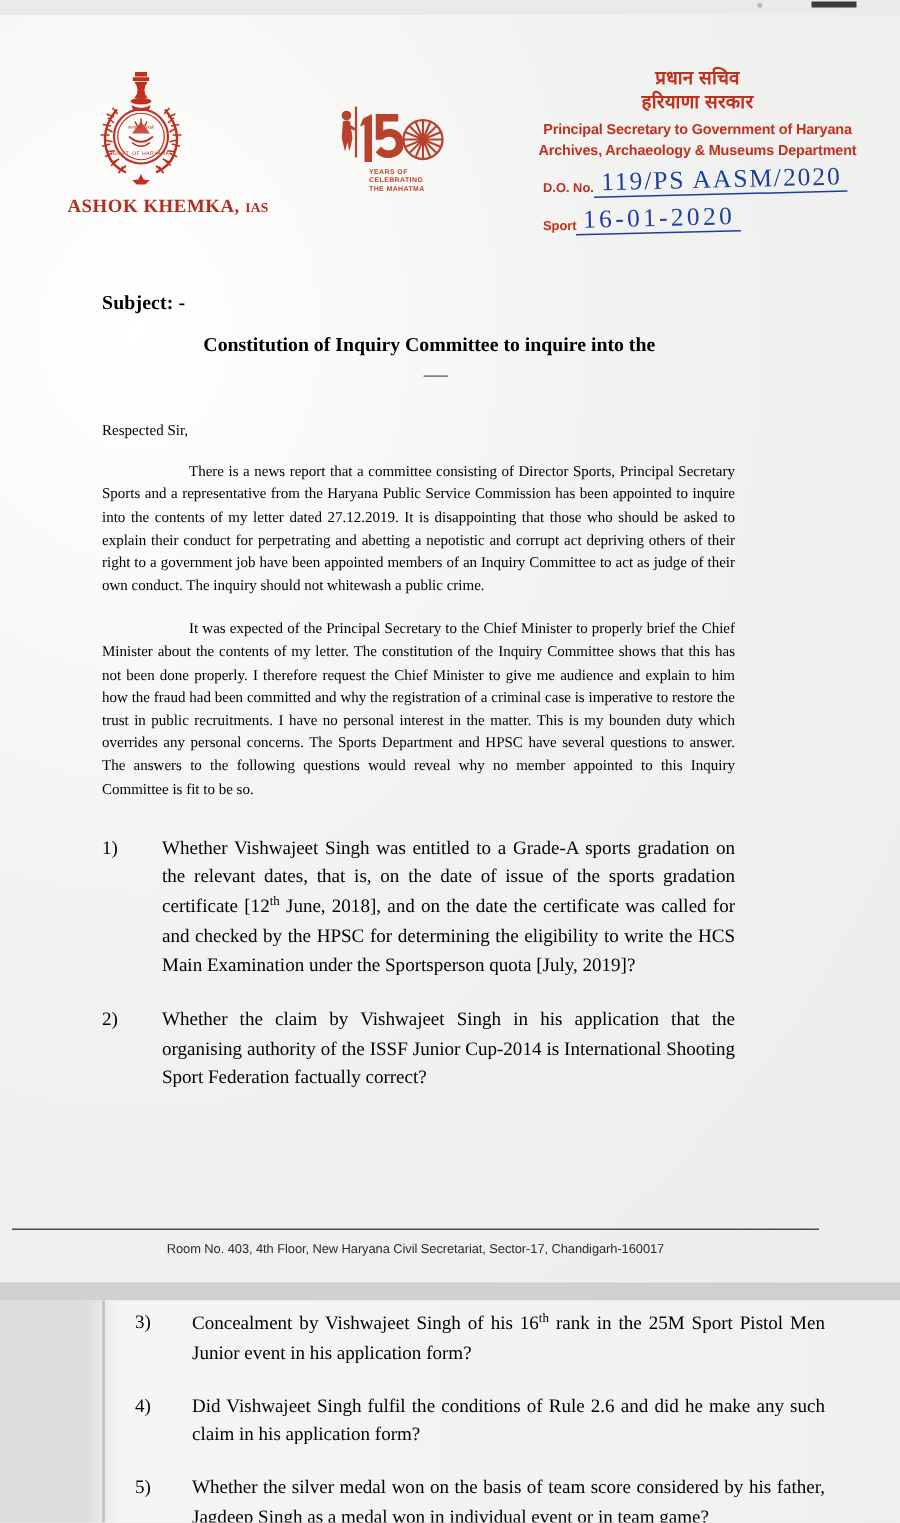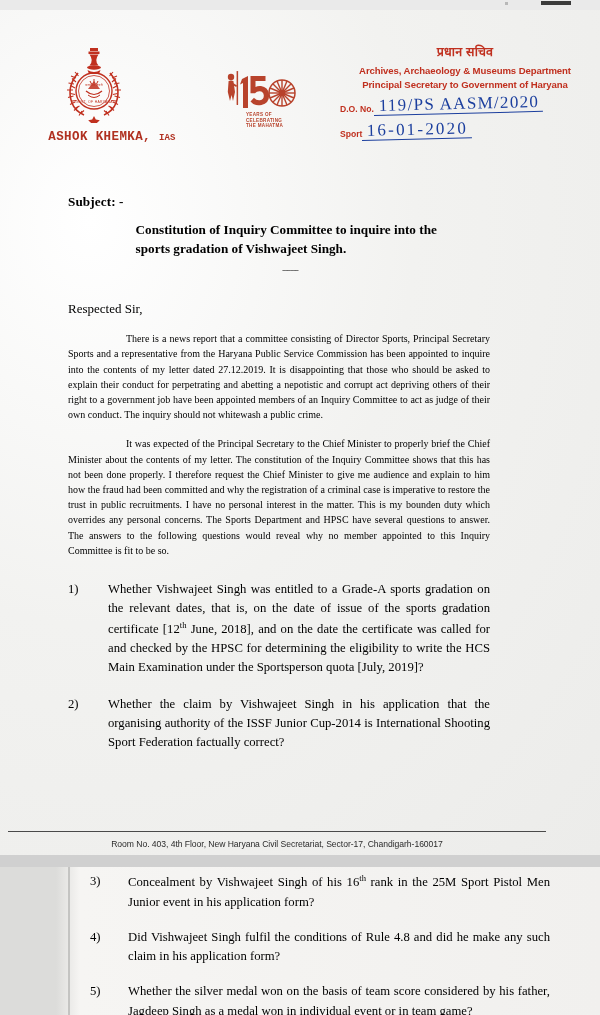--- a/index.html
+++ b/index.html
@@ -59,21 +59,21 @@
     position: absolute;
     left: 60px; top: 35px;
     width: 68px; height: 78px;
   }
   #name-line {
     position: absolute;
     left: 22px; top: 120px;
     width: 180px;
     text-align: center;
     color: #b03020;
-    font-family: Liberation Mono, monospace;
+    font-family: Liberation Serif, serif;
     font-weight: bold;
     font-size: 12.5px;
     letter-spacing: 0.4px;
     white-space: nowrap;
   }
   #name-line .suffix {
     font-size: 9px;
     letter-spacing: 0.2px;
   }
 
@@ -107,20 +107,21 @@
     font-size: 9.6px;
     line-height: 1.42;
     letter-spacing: -0.1px;
   }
   #eng-block { margin-top: 4px; }
 
   
   #do-row, #date-row {
     display: flex;
     align-items: flex-end;
+    margin-left: 22px;
     margin-top: 6px;
   }
   .field-label {
     font-family: "Liberation Sans", sans-serif;
     font-weight: bold;
     font-size: 8.6px;
     color: #c0301f;
     padding-bottom: 2px;
     white-space: nowrap;
   }
@@ -168,21 +169,21 @@
   #sep-dashes {
     text-align: center;
     font-size: 11px;
     color: #555;
     letter-spacing: -1px;
     margin: 5px 0 0 40px;
   }
 
   #salutation {
     margin: 26px 0 0 68px;
-    font-size: 13px;
+    font-size: 10px;
   }
 
   .para {
     margin: 14px 50px 0 68px;
     font-size: 10px;
     line-height: 1.52;
     text-align: justify;
     text-indent: 58px;
   }
 
@@ -200,21 +201,21 @@
   }
   .qtext {
     flex: 1;
     text-align: justify;
   }
   .qtext sup { font-size: 0.68em; }
 
   
   #footer {
     position: absolute;
-    bottom: 4px; left: 0;
+    bottom: 16px; left: 0;
     width: 554px;
   }
   #footer-rule {
     height: 0;
     border-top: 1.4px solid #4a4a4a;
     margin: 0 8px 6px 8px;
   }
   .footer-line {
     text-align: center;
     font-family: "Liberation Sans", sans-serif;
@@ -331,42 +332,42 @@
           </g>
         </g>
         <text x="24" y="48" font-family="Liberation Sans, sans-serif" font-size="4.6" font-weight="bold" fill="#b8432c" letter-spacing="0.3">YEARS OF</text>
         <text x="24" y="53.5" font-family="Liberation Sans, sans-serif" font-size="4.6" font-weight="bold" fill="#b8432c" letter-spacing="0.3">CELEBRATING</text>
         <text x="24" y="59" font-family="Liberation Sans, sans-serif" font-size="4.6" font-weight="bold" fill="#b8432c" letter-spacing="0.3">THE MAHATMA</text>
       </svg>
     </div>
 
     <div id="rightblock">
       <div class="hindi" id="hindi1">प्रधान सचिव</div>
+      <div class="hindi" id="hindi2">हरियाणा सरकार</div>
       <div id="eng-block">
+        <div class="eng">Principal Secretary to Government of Haryana</div>
         <div class="eng">Archives, Archaeology &amp; Museums Department</div>
-        <div class="eng">Principal Secretary to Government of Haryana</div>
       </div>
       <div id="do-row">
         <span class="field-label">D.O. No.</span>
         <span class="handwritten">119/PS AASM/2020</span>
       </div>
       <div id="date-row">
         <span class="field-label">Sport</span>
         <span class="handwritten">16-01-2020</span>
       </div>
     </div>
   </div>
 
   <div id="body-area">
 
     <div class="subject-row">
       <div class="subject-label">Subject: -</div>
       <div class="subject-text">
         <span>Constitution of Inquiry Committee to inquire into the</span>
-        <span class="l2">sports gradation of Vishwajeet Singh.</span>
       </div>
     </div>
 
     <div id="sep-dashes">------</div>
 
     <div id="salutation">Respected Sir,</div>
 
     <p class="para">There is a news report that a committee consisting of Director Sports, Principal Secretary Sports and a representative from the Haryana Public Service Commission has been appointed  to inquire into the contents of my letter dated 27.12.2019.  It is disappointing that those who should be asked to explain their conduct for perpetrating and abetting a nepotistic and corrupt act depriving others of their right to a government job have been appointed members of an Inquiry Committee to act as judge of their own conduct. The inquiry should not whitewash a public crime.</p>
     <p class="para">It was expected of the Principal Secretary to the Chief Minister to properly brief the Chief Minister about the contents of my letter. The constitution of the Inquiry Committee shows that this has not been done properly. I therefore request the Chief Minister to give me audience and explain to him how the fraud had been committed and why the registration of a criminal case is imperative to restore the trust in public recruitments. I have no personal interest in the matter. This is my bounden duty which overrides any personal concerns. The Sports Department and HPSC have several questions to answer. The answers to the following questions would reveal why no member appointed to this Inquiry Committee is fit to be so.</p>
 
@@ -392,20 +393,20 @@
 
 <div id="page2">
   <div id="page2-edge"></div>
   <div class="qlist">
     <div class="qitem">
       <div class="qnum">3)</div>
       <div class="qtext"><span>Concealment by Vishwajeet Singh of his 16</span><sup>th</sup><span> rank in the 25M Sport Pistol Men Junior event in his application form?</span></div>
     </div>
     <div class="qitem">
       <div class="qnum">4)</div>
-      <div class="qtext">Did Vishwajeet Singh fulfil the conditions of Rule 4.8 and did he make any such claim in his application form?</div>
+      <div class="qtext">Did Vishwajeet Singh fulfil the conditions of Rule 2.6 and did he make any such claim in his application form?</div>
     </div>
     <div class="qitem">
       <div class="qnum">5)</div>
       <div class="qtext">Whether the silver medal won on the basis of team score considered by his father, Jagdeep Singh as a medal won in individual event or in team game?</div>
     </div>
   </div>
 </div>
 
 </body></html>

